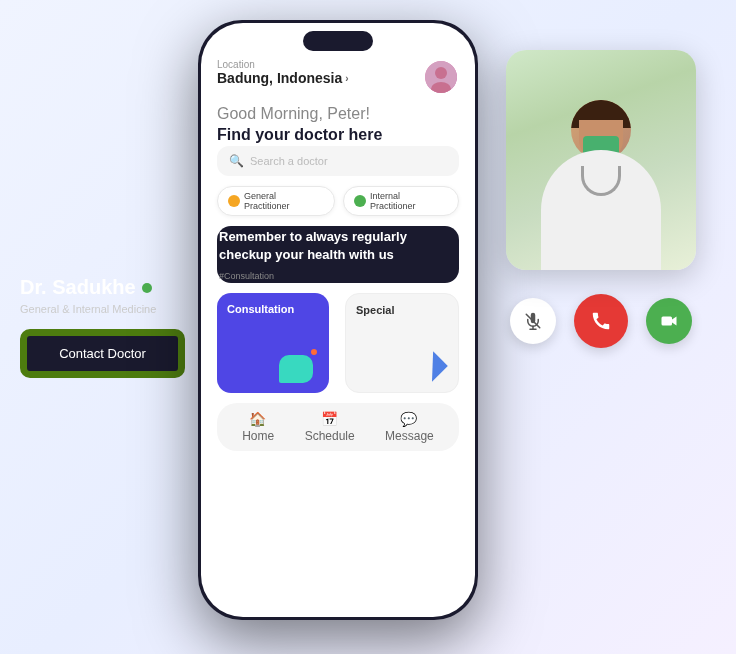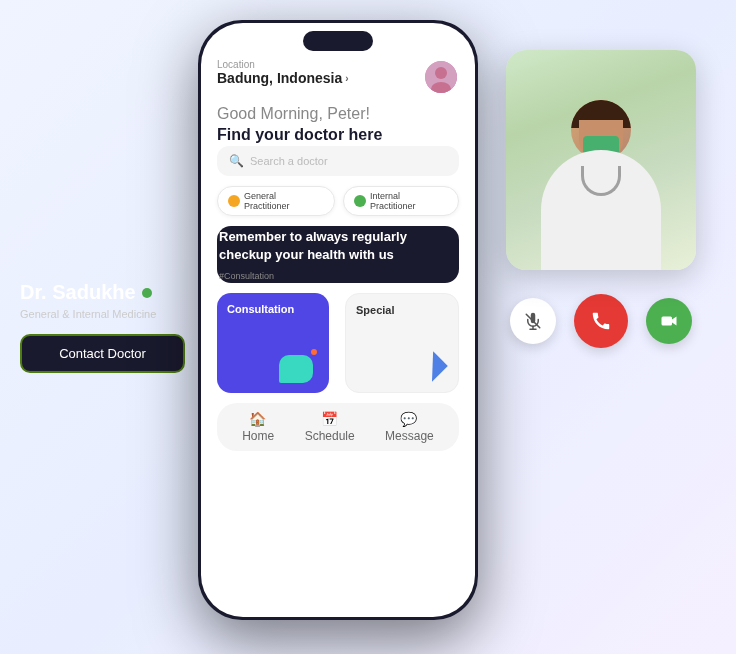--- a/index.html
+++ b/index.html
@@ -42,21 +42,21 @@
       margin-bottom: 14px;
     }
     .doctor-rating {
       font-size: 12px;
       color: #ddd;
       margin-bottom: 16px;
     }
     .contact-btn {
       background: #1a1a2e;
       color: #fff;
-      border: 2px solid #4d7c0f;
+      border: 7px solid #4d7c0f;
       border-radius: 10px;
       padding: 10px 16px;
       font-size: 13px;
       font-weight: 500;
       cursor: pointer;
       width: 100%;
     }
 
     
     .phone-wrapper {

